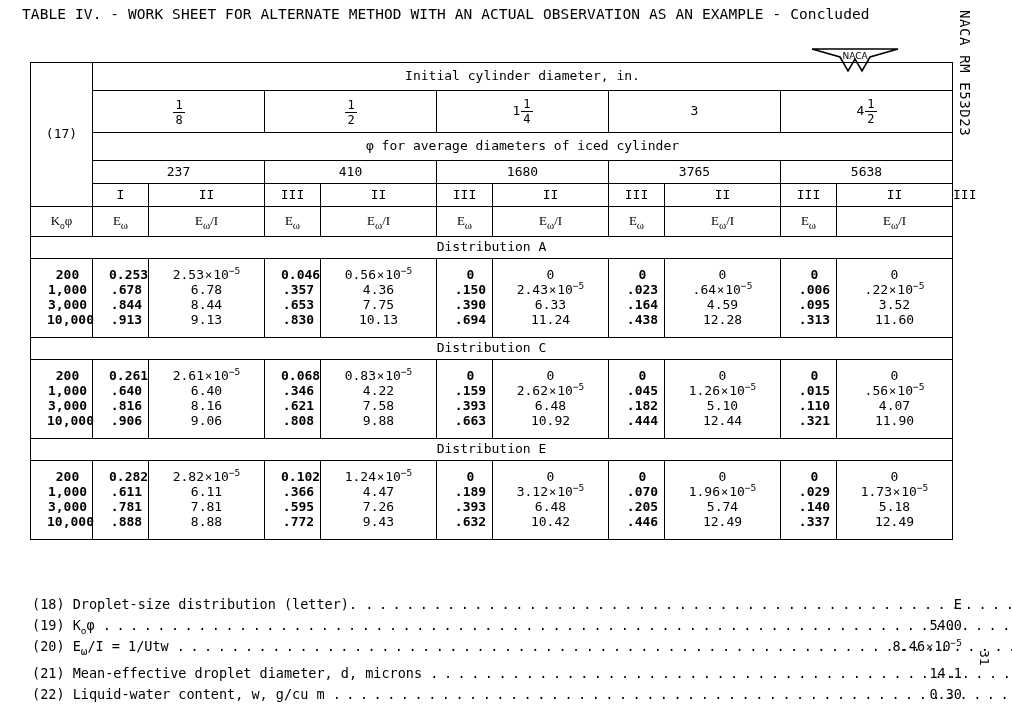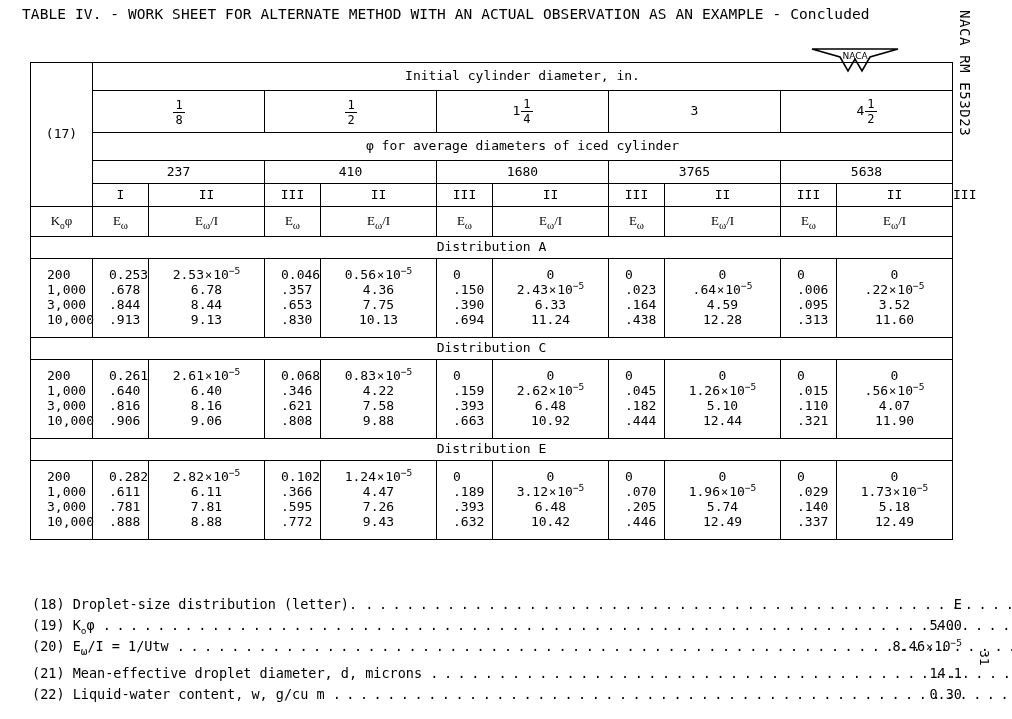--- a/index.html
+++ b/index.html
@@ -107,21 +107,21 @@
 
   
   td.dcell {
     text-align: left;
     padding: 0 0 0 4px;
     vertical-align: top;
     height: 78px;
     font-size: 13.5px;
     line-height: 17.5px;
   }
-  td.dcell.r { text-align: left; padding: 0 4px 0 16px; }
+  td.dcell.r { text-align: center; padding: 0 4px 0 16px; font-weight: bold; }
 
   td.distrow {
     text-align: center;
     height: 21px;
     font-size: 13.5px;
     border-left: 1px solid #000;
     border-right: 1px solid #000;
     margin-top: 46px;
   }
 

